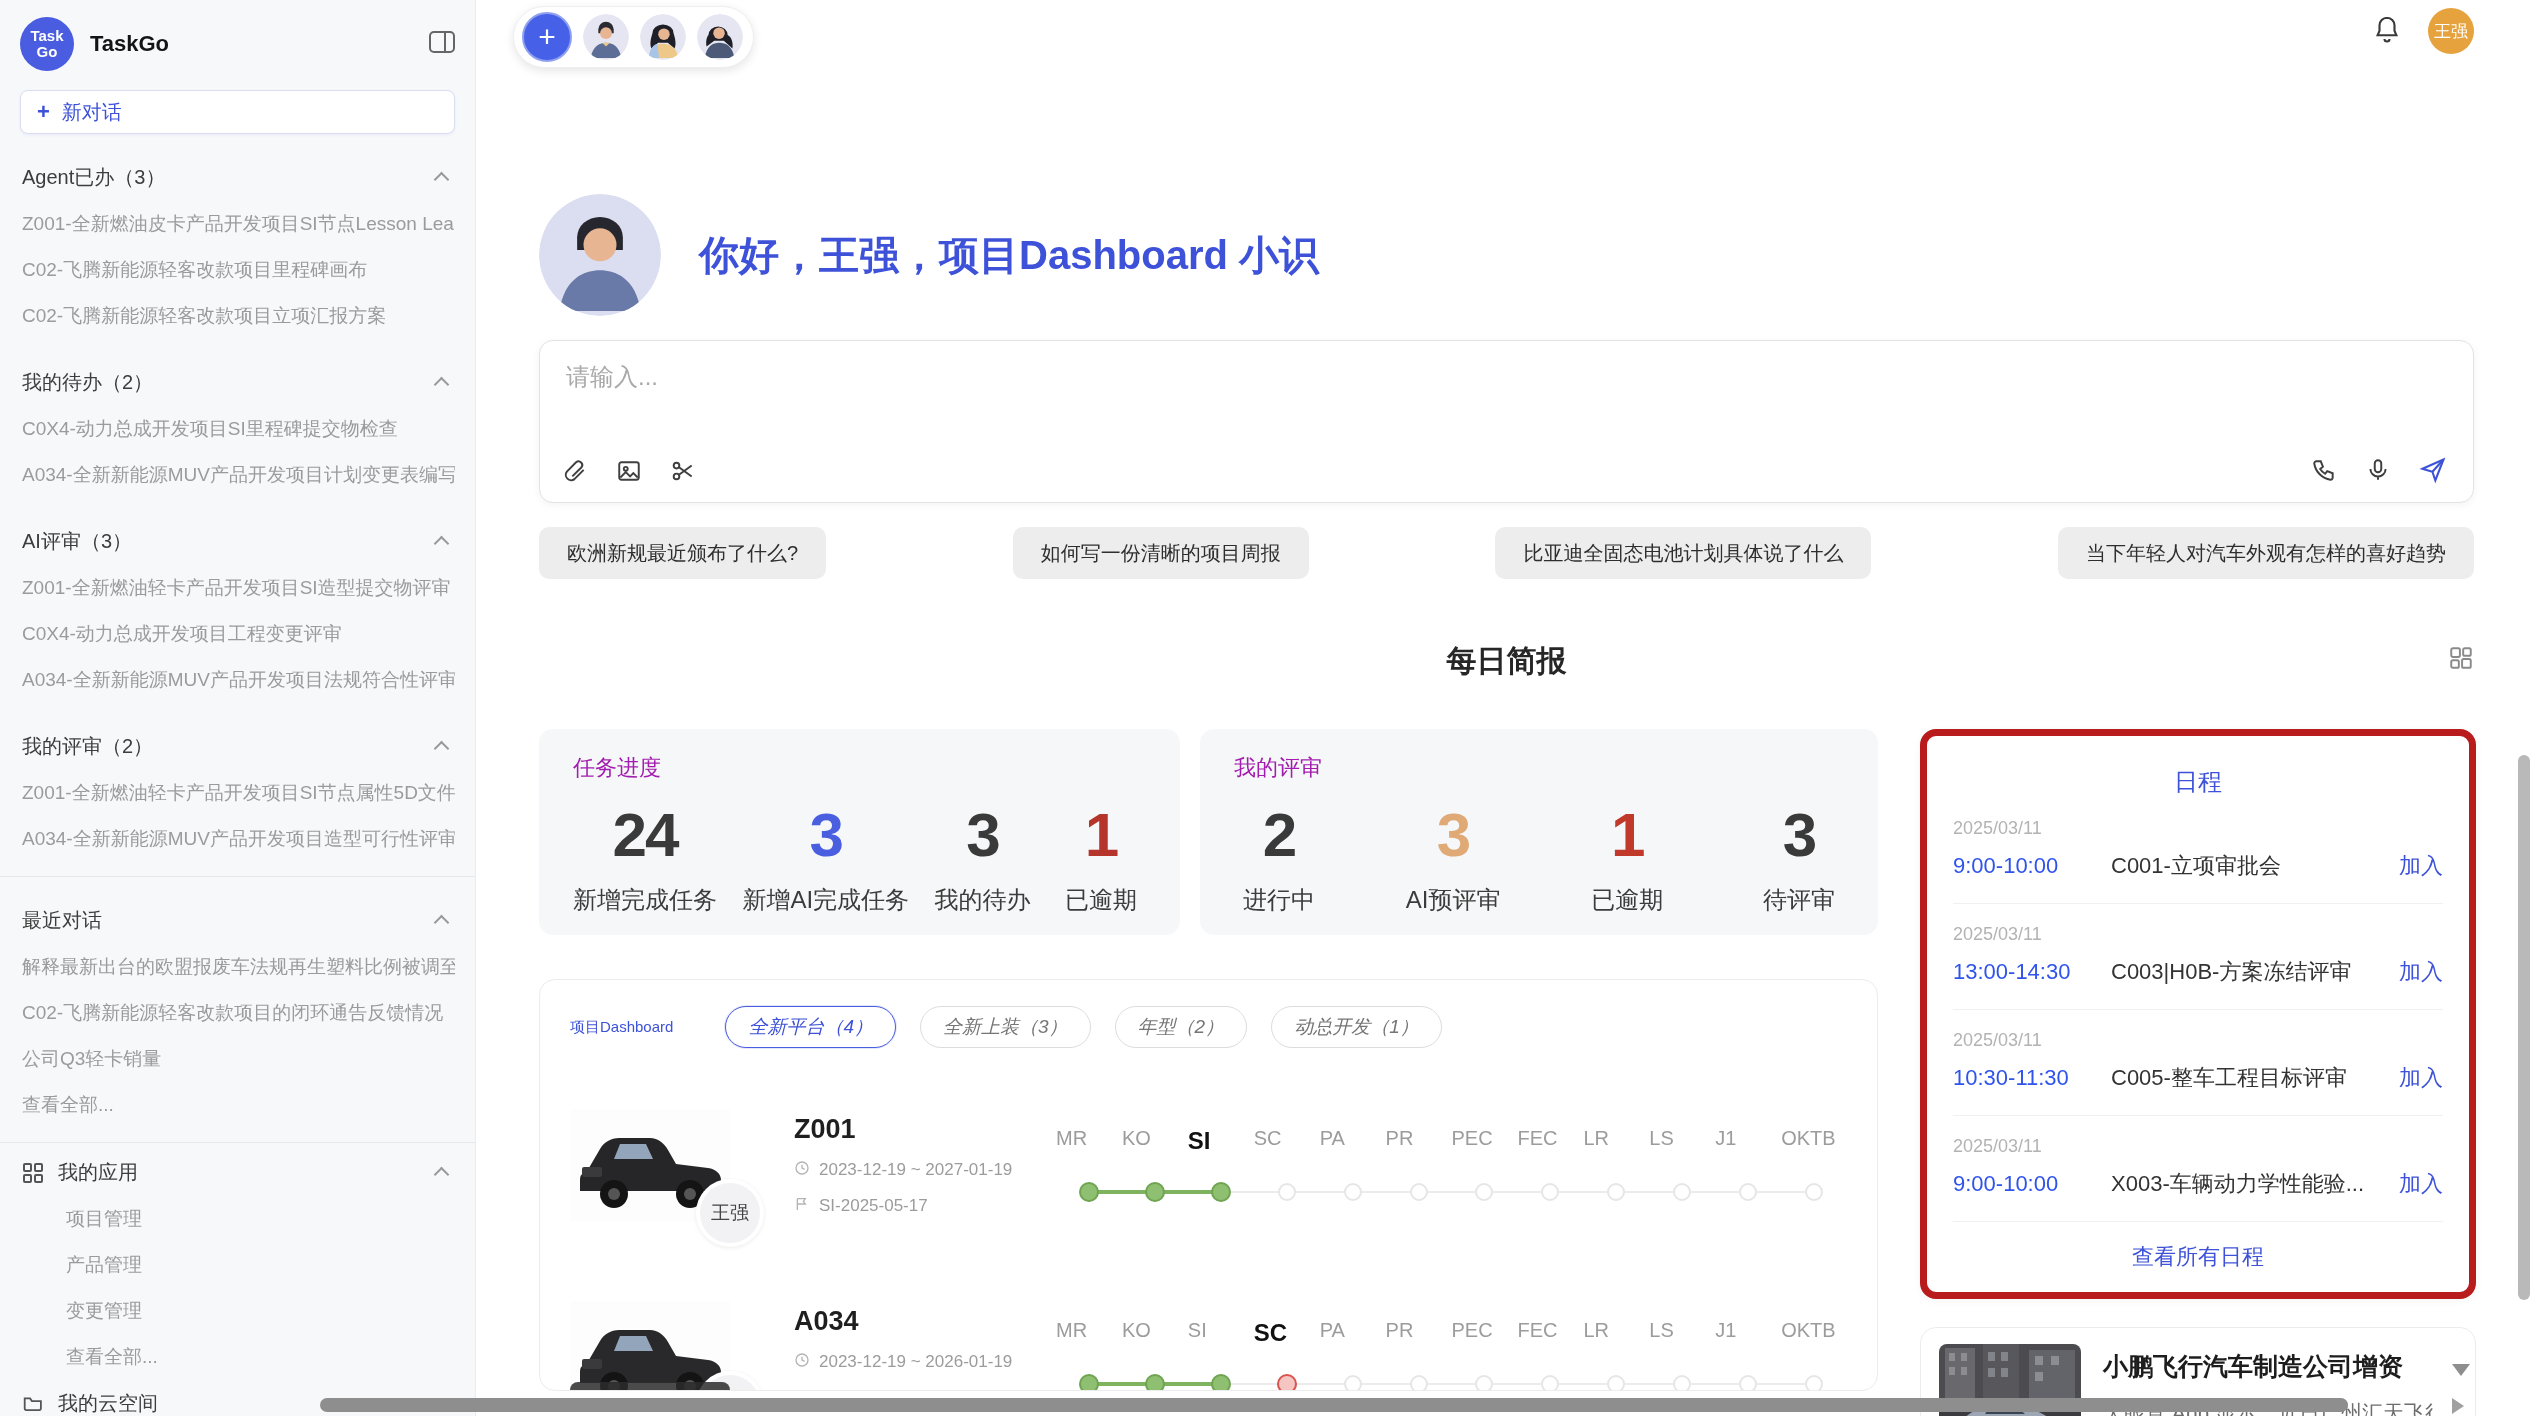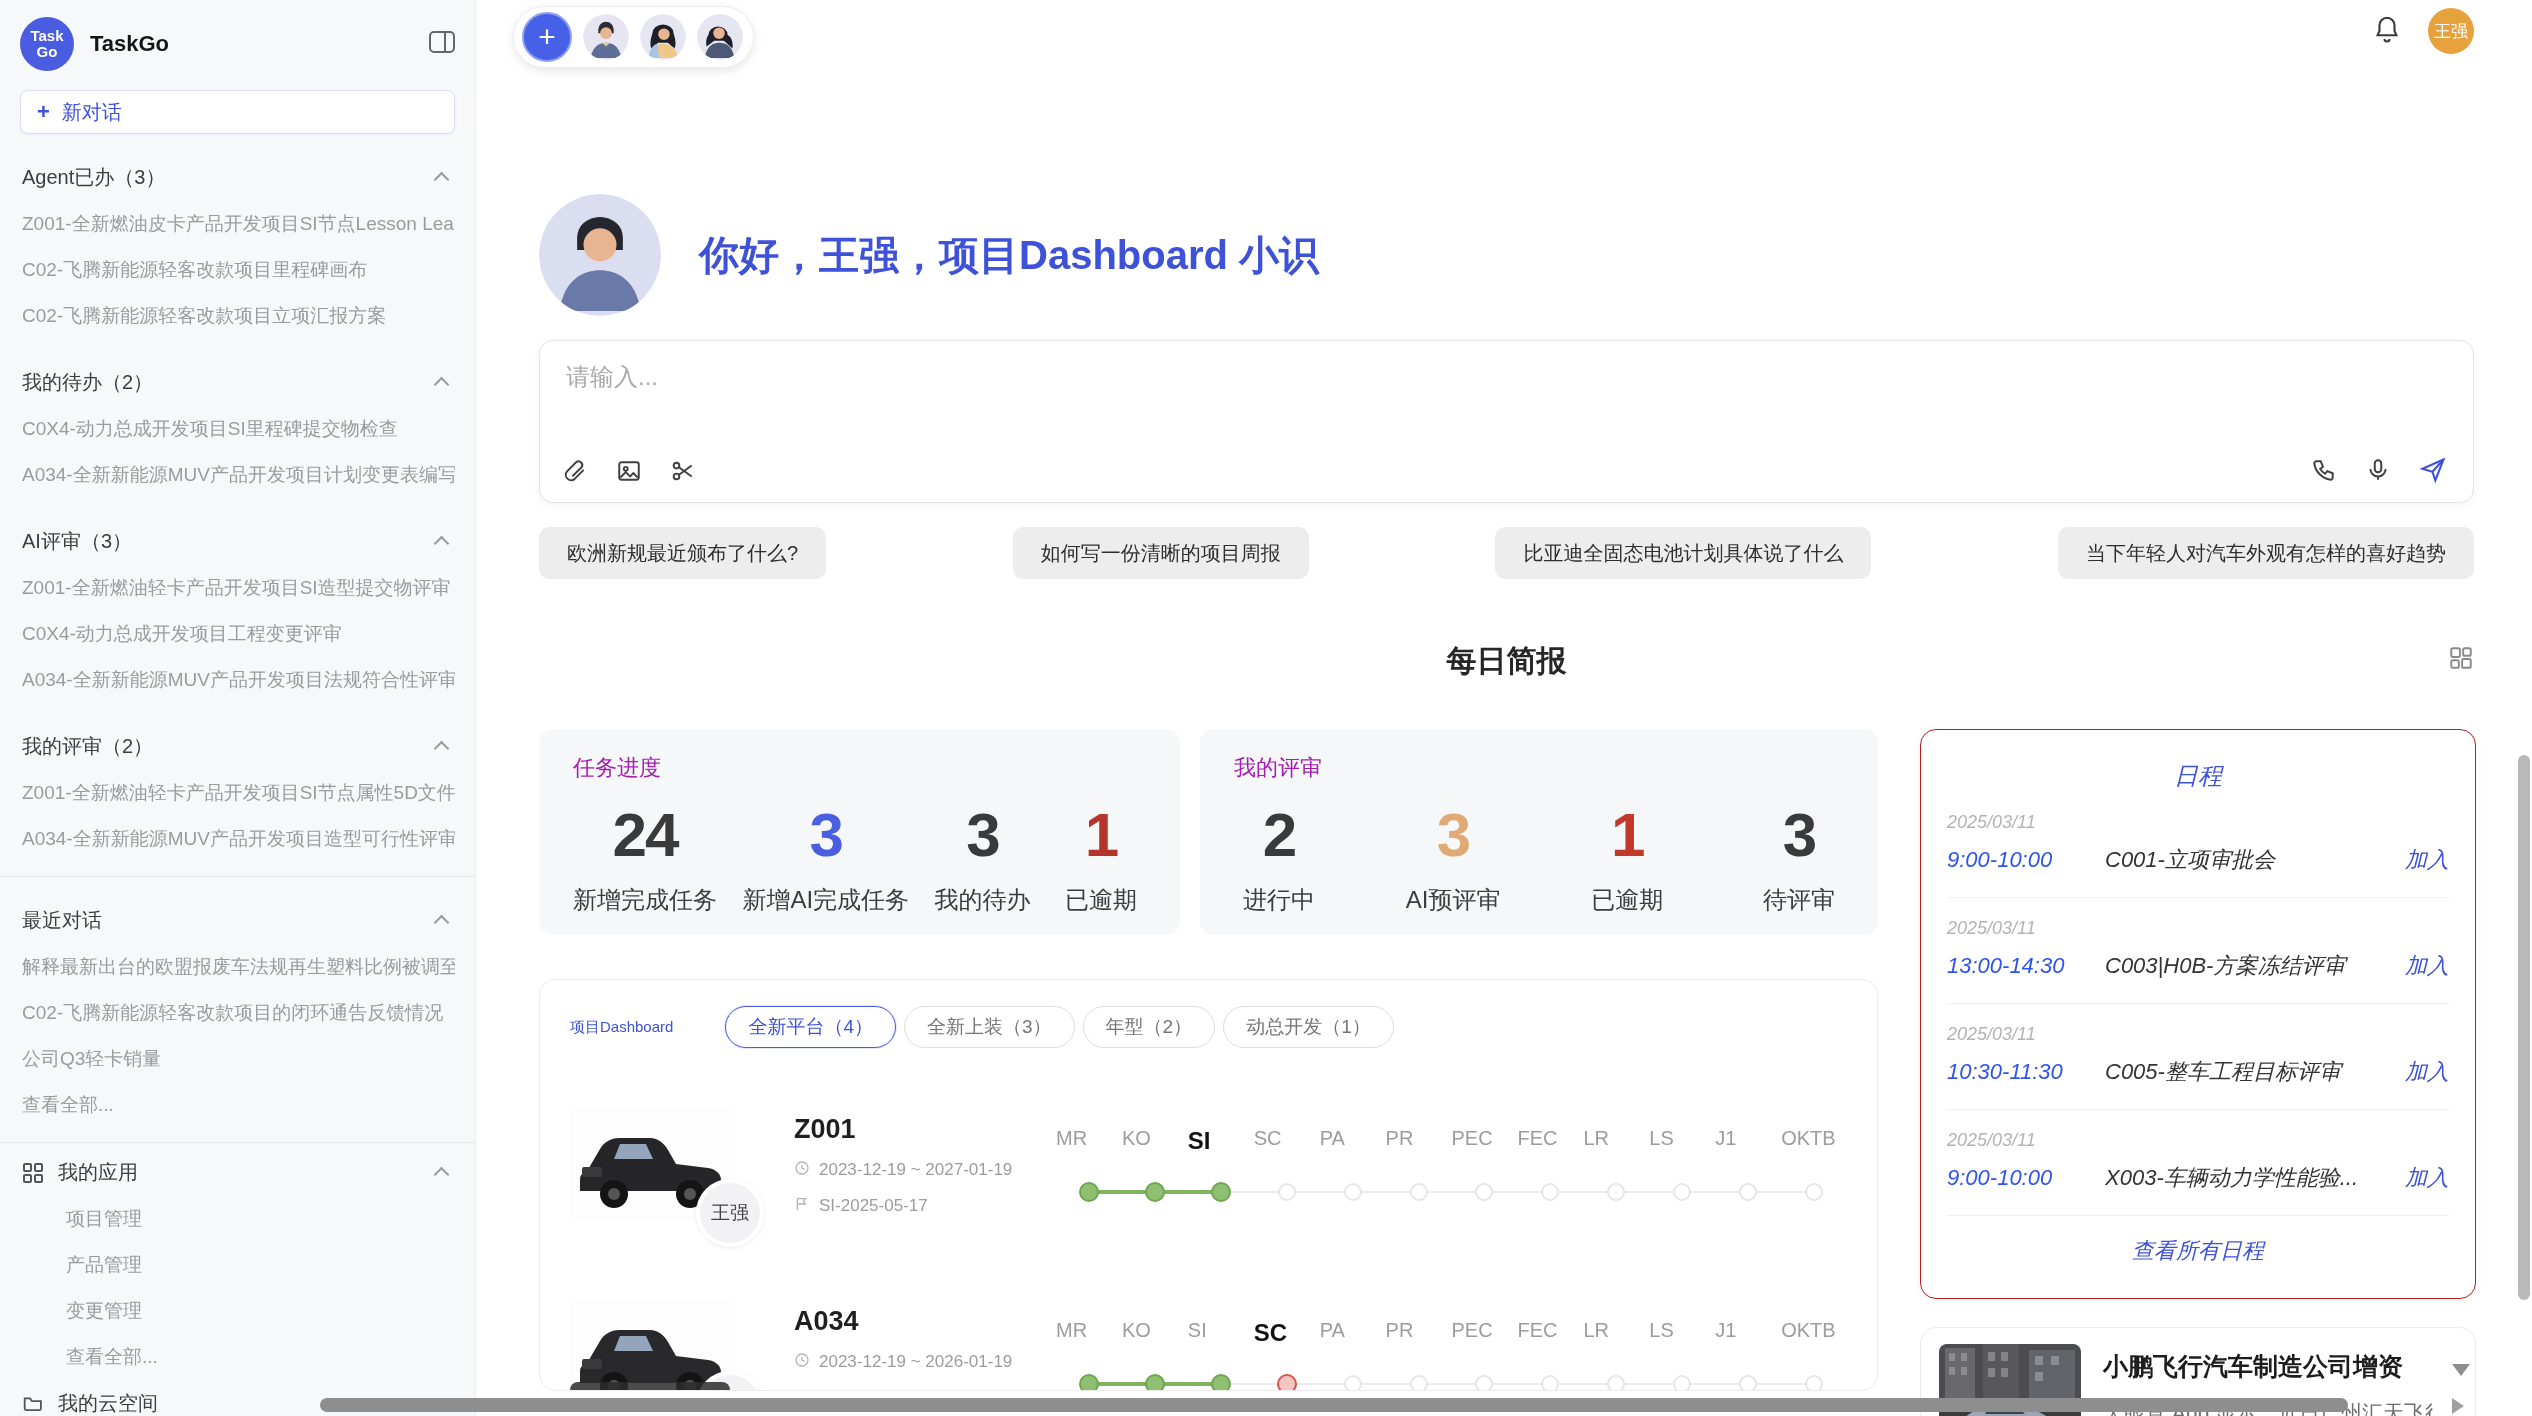--- a/index.html
+++ b/index.html
@@ -60,21 +60,21 @@
   .stat-card.c1 { width:641px; } .stat-card.c2 { width:678px; }
   .stat-card-title { font-size:22px; color:#a21caf; }
   .stat-items { display:flex; justify-content:space-between; margin-top:16px; }
   .stat { text-align:center; min-width:90px; }
   .stat-val { font-size:62px; font-weight:bold; color:#3a3a3a; letter-spacing:-2px; }
   .stat-lbl { font-size:24px; color:#3c3c3c; margin-top:14px; }
 
   .dash-card { margin-top:44px; height:412px; border:1px solid #ececec; border-radius:16px; padding:26px 30px; position:relative; overflow:hidden; background:#fff; }
   .dash-hd { display:flex; align-items:center; }
   .dash-title { font-size:15px; color:#3d52d8; }
-  .dash-filters { display:flex; gap:8px; margin-left:52px; }
+  .dash-filters { display:flex; gap:24px; margin-left:52px;font-style:italic; }
   .filter-chip { height:42px; line-height:40px; border-radius:21px; border:1px solid #ddd; color:#757575; font-size:19px; padding:0 22px; background:#fff; cursor:pointer; white-space:nowrap; }
   .filter-chip.active { border-color:#4a5ce0; color:#3d52d8; box-shadow:0 0 0 1px rgba(74,92,224,.15); }
   .proj-row { display:flex; align-items:center; margin-top:42px; height:150px; }
   .truck-wrap { width:160px; height:112px; position:relative; flex:0 0 auto; }
   .truck-img { width:160px; height:112px; }
   .owner-badge { position:absolute; right:-34px; bottom:-26px; width:68px; height:68px; border-radius:50%; background:#f2f2f4; border:4px solid #fff; display:flex; align-items:center; justify-content:center; font-size:19px; color:#444; box-shadow:0 1px 4px rgba(0,0,0,.08); }
   .proj-info { margin-left:64px; width:236px; flex:0 0 auto; }
   .proj-code { font-size:27px; font-weight:bold; color:#1f1f1f; }
   .proj-meta { display:flex; align-items:center; gap:9px; margin-top:15px; color:#9c9c9c; font-size:17px; white-space:nowrap; }
   .meta-ic { color:#b4b4b4; flex:0 0 auto; }
@@ -85,21 +85,21 @@
   .ms-track { position:relative; margin-top:26px; height:22px; }
   .ms-line { position:absolute; top:10px; height:2px; background:#ececec; left:4.17%; right:4.17%; }
   .ms-line-done { position:absolute; top:9px; height:4px; background:#7fb35f; left:4.17%; width:16.66%; border-radius:2px; }
   .ms-dots { position:absolute; inset:0; display:flex; }
   .ms-dots i { flex:1; display:flex; align-items:center; justify-content:center; }
   .dot { width:18px; height:18px; border-radius:50%; background:#fff; border:2px solid #e6e6e6; }
   .dot.done { background:#8fbf70; border-color:#6fa552; width:20px; height:20px; }
   .dot.overdue { background:#f5c6c1; border-color:#d9534f; width:20px; height:20px; }
   .third-row-hint { position:absolute; left:30px; bottom:-4px; width:160px; height:12px; border-radius:8px 8px 0 0; background:#2c2c2c; opacity:.85; }
 
-  .sched-card { height:570px; border:1px solid #b91c1c; border-radius:16px; box-shadow:0 2px 10px rgba(0,0,0,.04); padding:24px 26px 0 26px; background:#fff;font-style:italic; }
+  .sched-card { height:570px; border:7px solid #b91c1c; border-radius:16px; box-shadow:0 2px 10px rgba(0,0,0,.04); padding:24px 26px 0 26px; background:#fff; }
   .sched-title { text-align:center; font-size:24px; color:#3d52d8; margin-top:6px; }
   .sched-ev { padding:20px 0 22px 0; border-bottom:1px solid #f0f0f0; }
   .ev-date { font-size:18px; color:#b3b3b3; }
   .ev-row { display:flex; align-items:center; margin-top:12px; }
   .ev-time { font-size:22px; color:#2f54eb; width:158px; flex:0 0 auto; }
   .ev-name { font-size:22px; color:#333; flex:1; white-space:nowrap; overflow:hidden; }
   .ev-join { font-size:22px; color:#3d52d8; cursor:pointer; }
   .sched-footer { text-align:center; font-size:22px; color:#3d52d8; padding:20px 0; cursor:pointer; }
 
   .news-card { margin-top:28px; border:1px solid #ececec; border-radius:16px; padding:16px 18px; display:flex; gap:22px; background:#fff; height:148px; }

